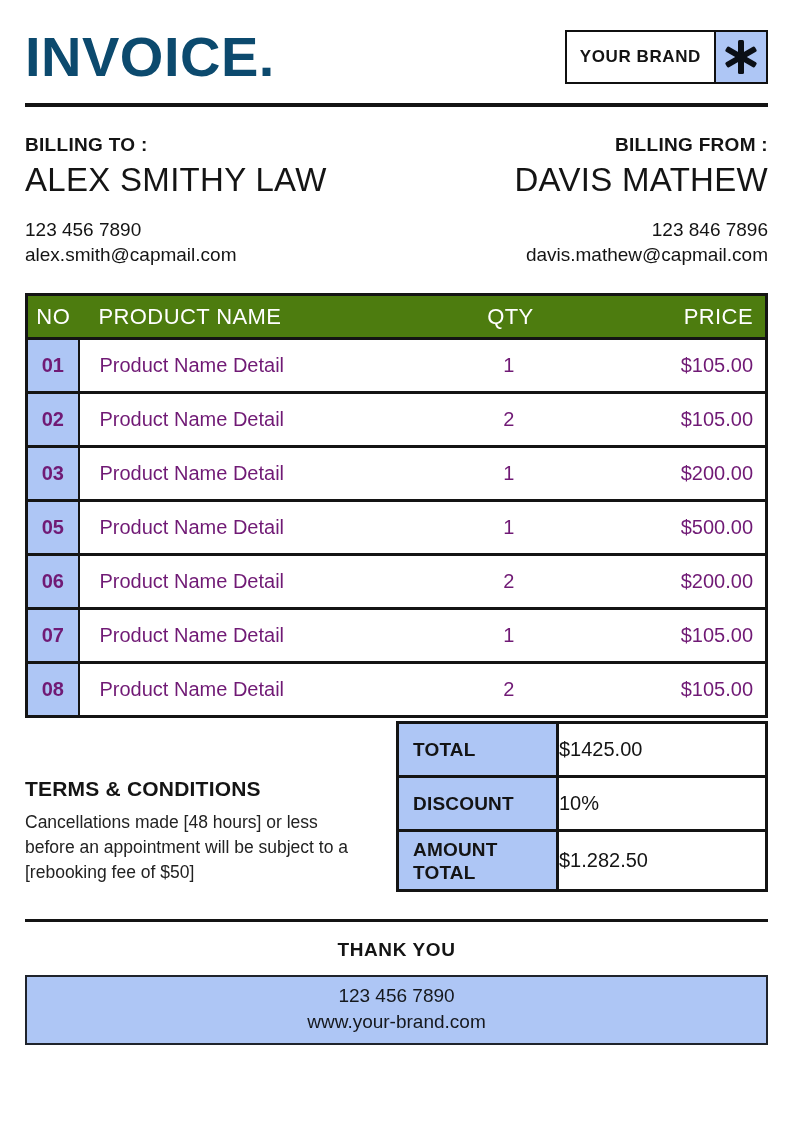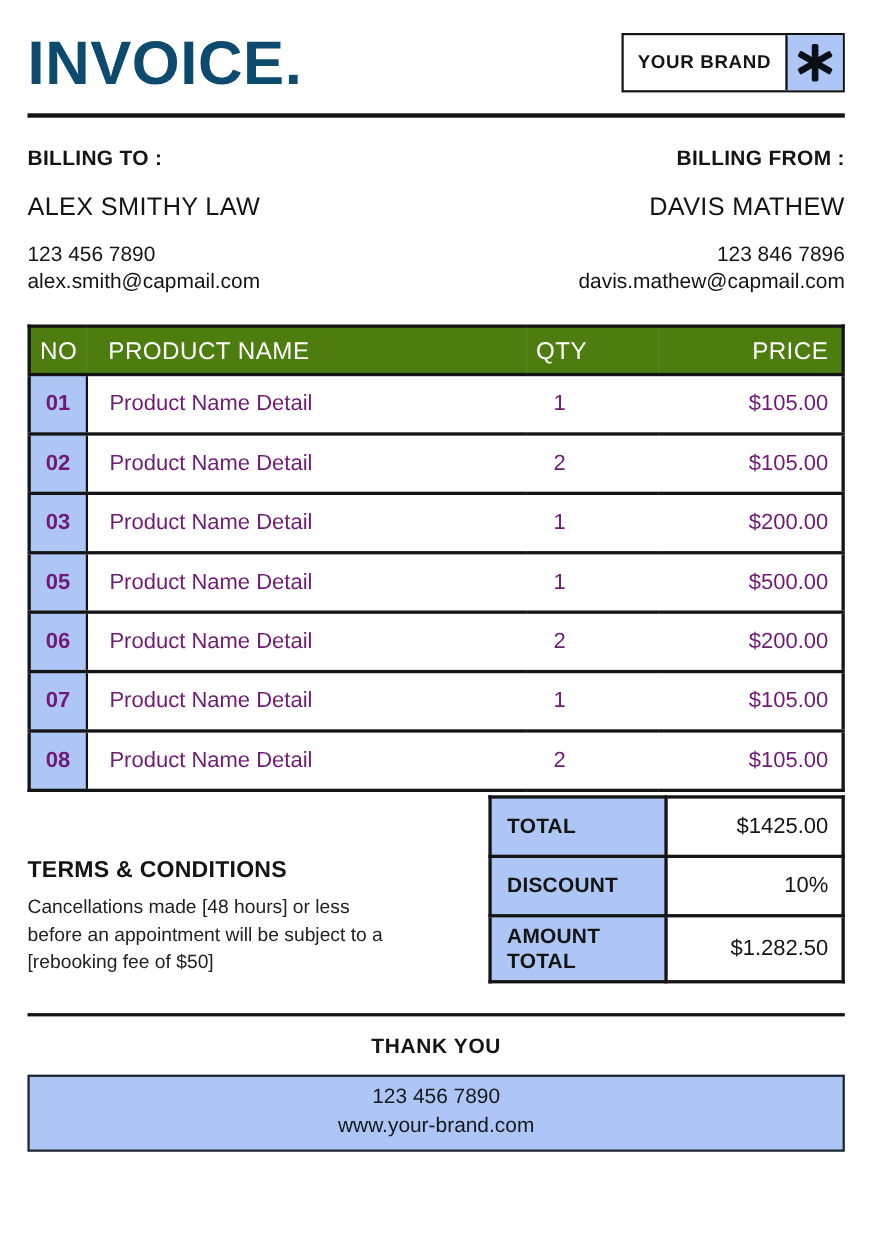--- a/index.html
+++ b/index.html
@@ -61,21 +61,21 @@
   }
 
   
   .billing-row {
     display: flex;
     justify-content: space-between;
     margin-top: 27px;
   }
   .billing-col.right { text-align: right; }
   .billing-label { font-size: 19px; font-weight: bold; letter-spacing: 0.3px; }
-  .billing-name { font-size: 23px; font-weight: 400; margin-top: 18px; letter-spacing: 0.3px; }
+  .billing-name { font-size: 33px; font-weight: 400; margin-top: 5px; letter-spacing: 0.3px; }
   .billing-contact { margin-top: 18px; font-size: 19px; line-height: 25px; }
 
   
   table.items {
     width: 100%;
     margin-top: 26px;
     border-collapse: collapse;
     border: 3px solid #141414;
   }
   table.items th {
@@ -122,36 +122,35 @@
   }
   .terms-heading { font-size: 21px; font-weight: bold; letter-spacing: 0.2px; }
   .terms-body {
     margin-top: 9px;
     font-size: 17.5px;
     line-height: 25px;
     max-width: 335px;
     color: #222222;
   }
   table.summary {
-    width: 324px;
+    width: 372px;
     border-collapse: collapse;
     border: 3px solid #141414;
   }
   table.summary td { border: 3px solid #141414; height: 54px; }
   td.sum-label {
     background: #aec6f5;
     font-weight: bold;
     font-size: 19px;
     padding-left: 14px;
     width: 160px;
     letter-spacing: 0.2px;
     line-height: 23px;
   }
   td.sum-value {
-    text-align: right;
     padding-right: 12px;
     font-size: 20px;
     background: #ffffff;
   }
   tr.sum-amount td { height: 60px; }
 
   
   .footer-rule {
     border: none;
     border-top: 3px solid #141414;

